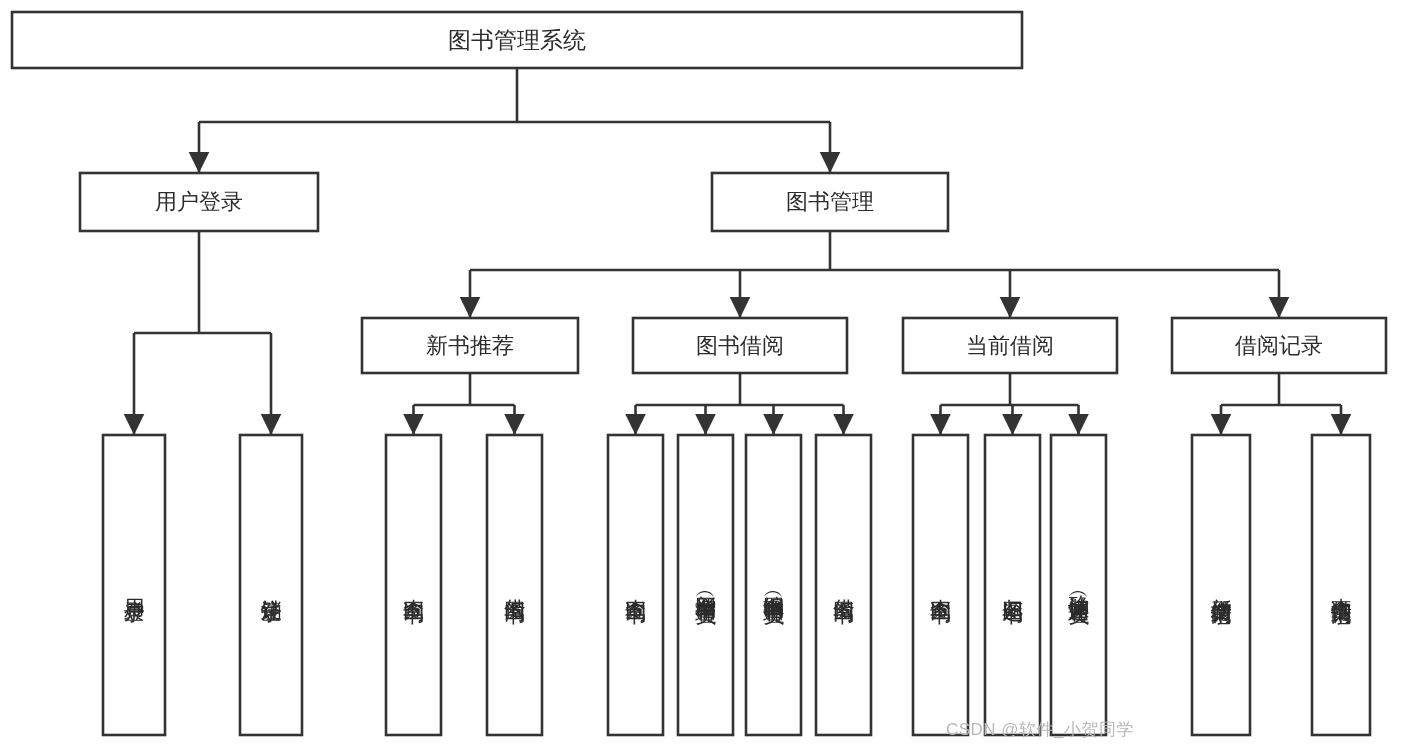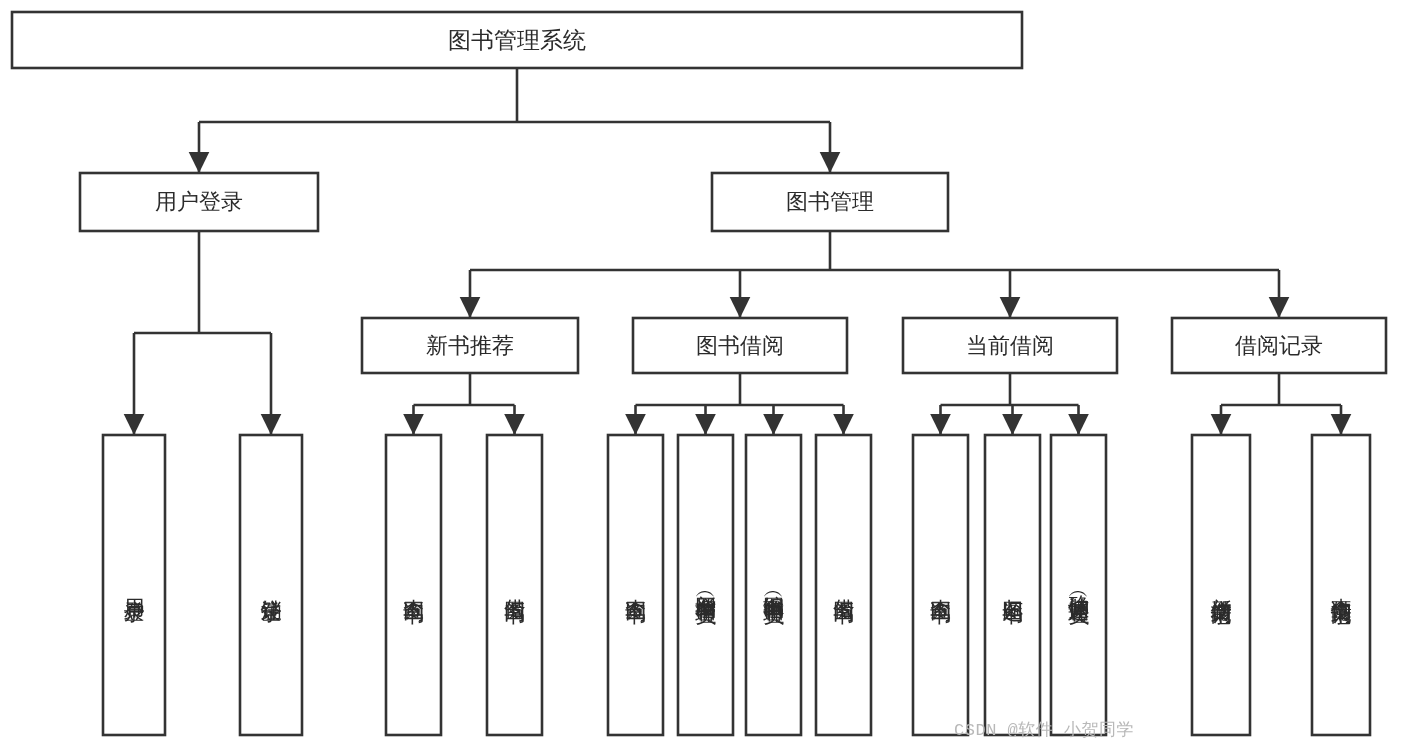--- a/index.html
+++ b/index.html
@@ -67,21 +67,21 @@
     text-align: center;
     display: flex;
     align-items: center;
     justify-content: center;
     pointer-events: none;
   }
   .watermark {
     position: absolute;
     right: 10px;
     bottom: 6px;
-    font-family: Liberation Mono, monospace;
+    font-family: Liberation Sans, sans-serif;
     font-size: 17px;
     color: #b8b8b8;
     letter-spacing: 0.5px;
     white-space: nowrap;
   }
 </style>
 </head>
 <body>
 
 <div id="diagram-root">

